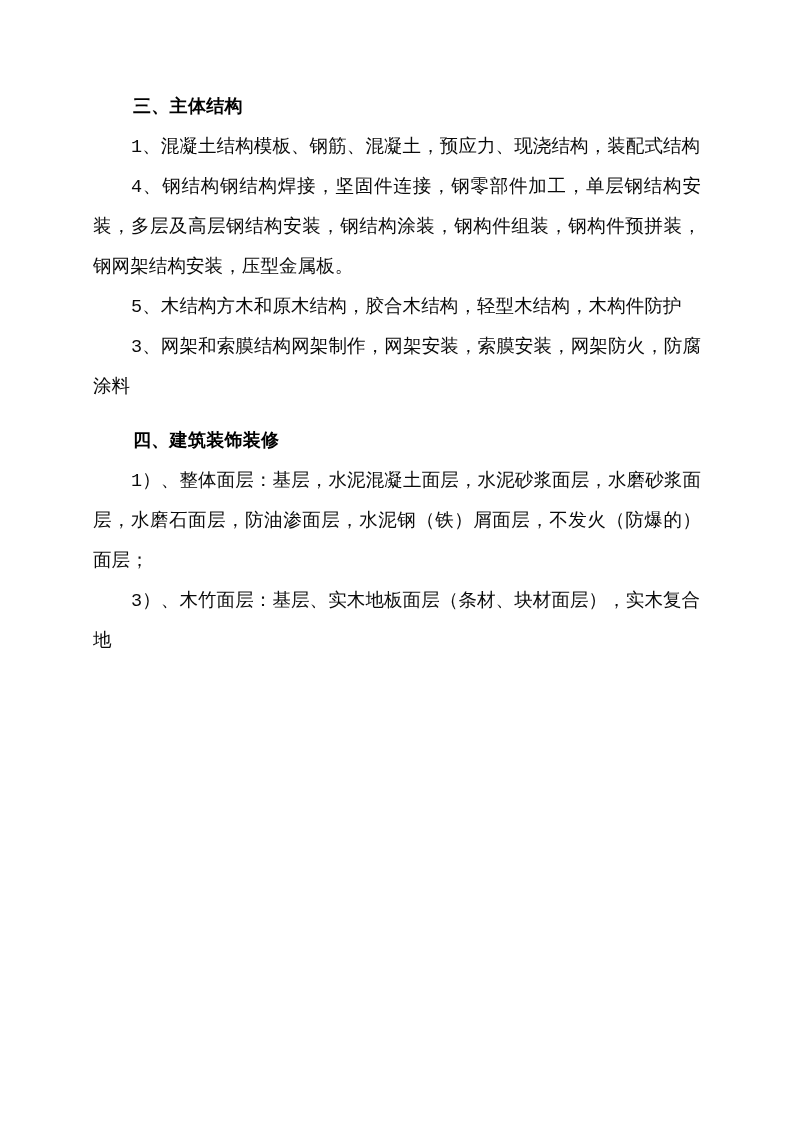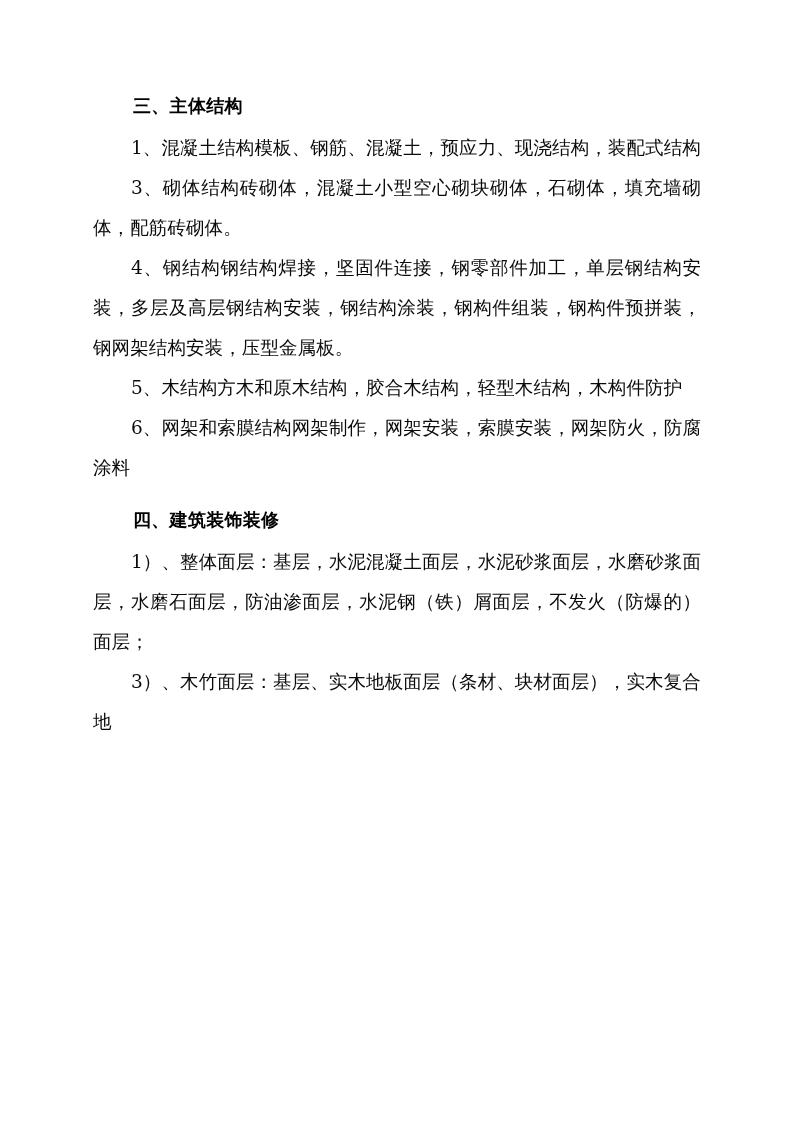--- a/index.html
+++ b/index.html
@@ -45,20 +45,21 @@
   .para {
     font-size: 18.5px;
     line-height: 40px;
     color: #0a0a0a;
     margin: 0;
     text-indent: 38px;
     text-align: justify;
     text-justify: inter-ideograph;
     word-break: break-all;
     letter-spacing: 0.1px;
+    font-family: Liberation Mono, monospace;
   }
   
   .para.single {
     text-align: left;
   }
   .para.sub {
     text-indent: 38px;
   }
 </style>
 </head>
@@ -66,27 +67,26 @@
 
 <div class="page">
   <div class="content">
 
     <div>
       <h2 class="heading sec3">三、主体结构</h2>
 
       <p class="para single">1、混凝土结构模板、钢筋、混凝土，预应力、现浇结构，装配式结构</p>
 
 
-      <p class="para">3、砌体结构砖砌体，混凝土小型空心砌块砌体，石砌体，填充墙砌体，配筋砖砌体。</p>
 
       <p class="para">4、钢结构钢结构焊接，坚固件连接，钢零部件加工，单层钢结构安装，多层及高层钢结构安装，钢结构涂装，钢构件组装，钢构件预拼装，钢网架结构安装，压型金属板。</p>
 
       <p class="para single">5、木结构方木和原木结构，胶合木结构，轻型木结构，木构件防护</p>
 
-      <p class="para">6、网架和索膜结构网架制作，网架安装，索膜安装，网架防火，防腐涂料</p>
+      <p class="para">3、网架和索膜结构网架制作，网架安装，索膜安装，网架防火，防腐涂料</p>
     </div>
 
     <div>
       <h2 class="heading sec4">四、建筑装饰装修</h2>
 
 
       <p class="para sub">1）、整体面层：基层，水泥混凝土面层，水泥砂浆面层，水磨砂浆面层，水磨石面层，防油渗面层，水泥钢（铁）屑面层，不发火（防爆的）面层；</p>
 
 
       <p class="para sub single">3）、木竹面层：基层、实木地板面层（条材、块材面层），实木复合地</p>

